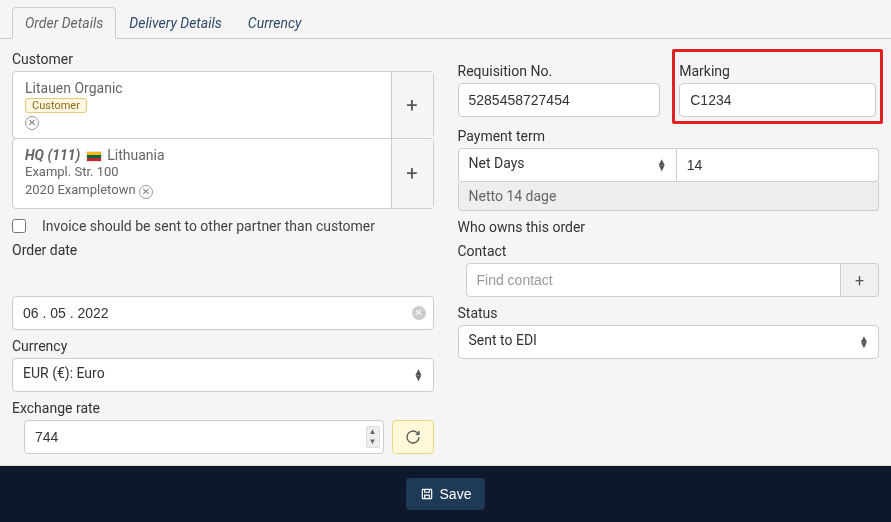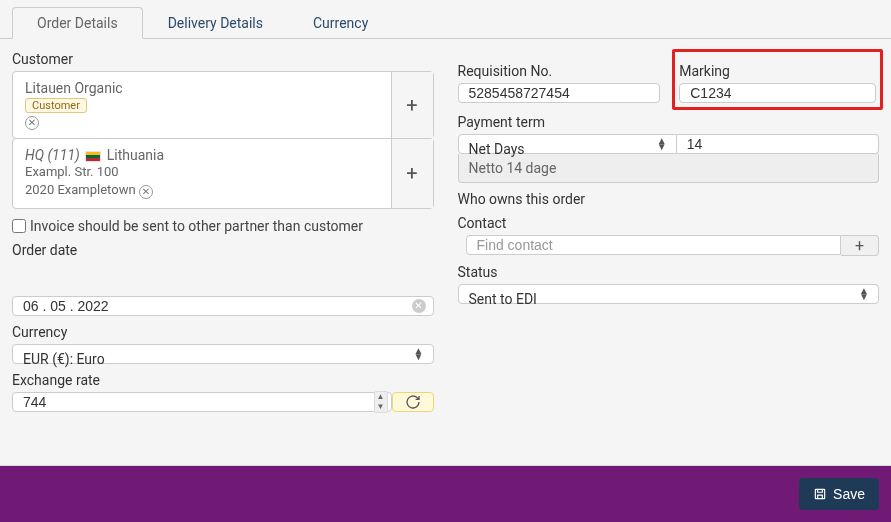--- a/index.html
+++ b/index.html
@@ -12,26 +12,27 @@
       font-size: 14px;
       position: relative;
     }
     .tabs {
       display: flex;
       border-bottom: 1px solid #ccc;
       padding-left: 12px;
       padding-top: 7px;
     }
     .tab {
-      padding: 7px 24px;
+      padding: 7px 12px;
       cursor: pointer;
       color: #2c4a6b;
       border: 1px solid transparent;
       border-bottom: none;
       font-size: 14px;
+      font-style: italic;
     }
     .tab.active {
       background: #f5f5f5;
       border: 1px solid #ccc;
       border-bottom: 1px solid #f5f5f5;
       margin-bottom: -1px;
       color: #666;
       border-radius: 4px 4px 0 0;
     }
     .form-area {
@@ -90,51 +91,51 @@
       align-items: center;
       justify-content: center;
       font-size: 10px;
       color: #777;
       cursor: pointer;
       margin-top: 2px;
       line-height: 1;
       vertical-align: middle;
     }
     .hq-line { color: #666; }
-    .hq-line em { font-style: italic; }
+    .hq-line em { font-style: italic; font-weight: bold; }
     .flag {
       display: inline-block;
       width: 16px; height: 11px;
       position: relative;
       vertical-align: middle;
       margin: 0 2px;
       border: 0.5px solid rgba(0,0,0,0.1);
     }
     .flag .stripe { position: absolute; left:0; right:0; height: 33.4%;}
     .flag .s1 { top:0; background:#FDB913;}
     .flag .s2 { top:33.3%; background:#006A44;}
     .flag .s3 { top:66.6%; background:#C1272D;}
     .addr { color: #666; font-size: 13px; line-height: 1.4;}
     .checkbox-row {
       display: flex;
       align-items: center;
-      gap: 4px;
+      gap: 16px;
       margin-top: 10px;
     }
     .checkbox-row input { width:14px; height:14px;}
     .checkbox-row label { color: #444;}
     input[type=text], .select, .input {
       width: 100%;
       border: 1px solid #ccc;
       border-radius: 4px;
       padding: 6px 10px;
       font-size: 14px;
       background: #fff;
       color: #333;
-      height: 20px;
+      height: 34px;
     }
     .input-wrap { position: relative; margin-top: 38px; }
     .clear-dot {
       position: absolute;
       right: 8px;
       top: 50%;
       transform: translateY(-50%);
       width: 14px; height: 14px;
       border-radius: 50%;
       background: #ccc;
@@ -182,21 +183,21 @@
       width: 38px;
       border: 1px solid #ccc;
       border-left: none;
       border-radius: 0 4px 4px 0;
       background: #f0f0f0;
       display: flex; align-items:center; justify-content:center;
       cursor: pointer;
       color: #555;
       font-size: 16px;
     }
-    .exch-row { display:flex; }
+    .exch-row { display:flex; gap: 8px; margin-left: 12px;}
     .exch-row .num-wrap { flex:1; position:relative;}
     .exch-row .refresh {
       width: 42px;
       border: 1px solid #e8d87a;
       background: #fff9d9;
       border-radius: 4px;
       display:flex; align-items:center; justify-content:center;
       cursor:pointer;
       color: #555;
     }
@@ -212,22 +213,22 @@
       width: 14px;
     }
     .num-spin div { text-align:center; cursor:pointer; line-height:10px; color:#666;}
     ::placeholder { color: #999;}
     .footer {
       position: absolute;
       bottom: 0; left: 0; right: 0;
       border-top: 1px solid #ddd;
       padding: 12px;
       display: flex;
-      justify-content: flex-end;
-      background: #701a75;
+      justify-content: center;
+      background: #0f172a;
     }
     .save-btn {
       background: #1f3a57;
       color: #fff;
       border: none;
       padding: 8px 14px;
       border-radius: 4px;
       cursor: pointer;
       display: flex;
       align-items: center;

